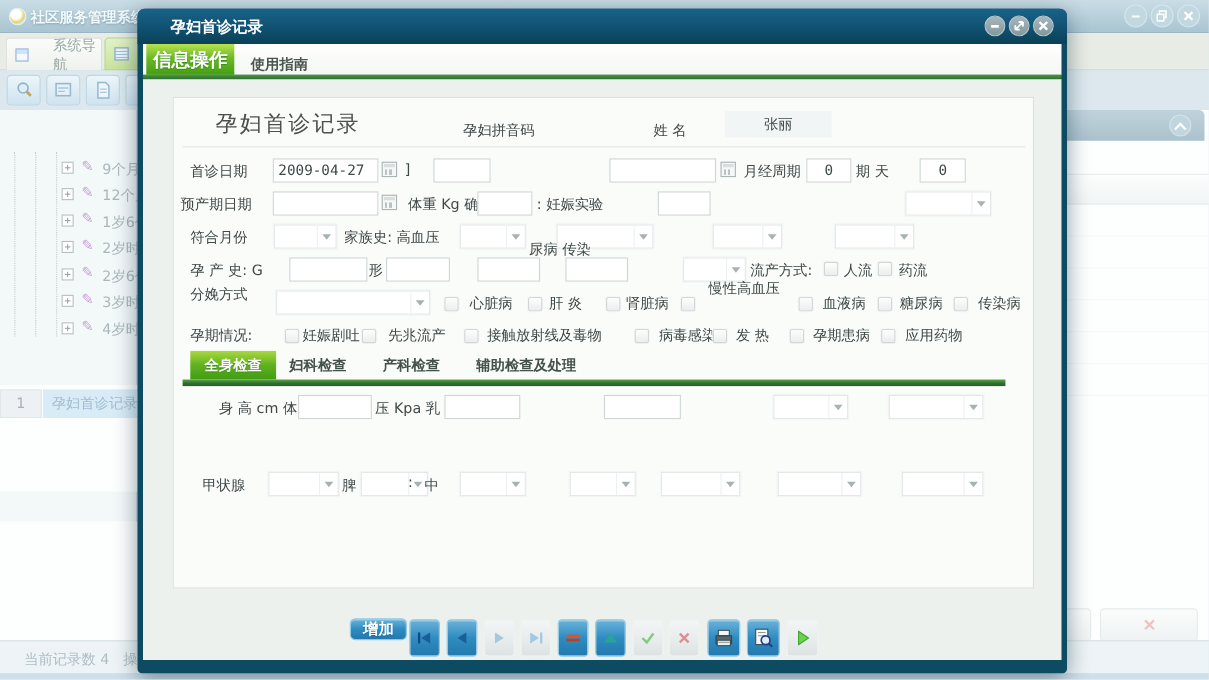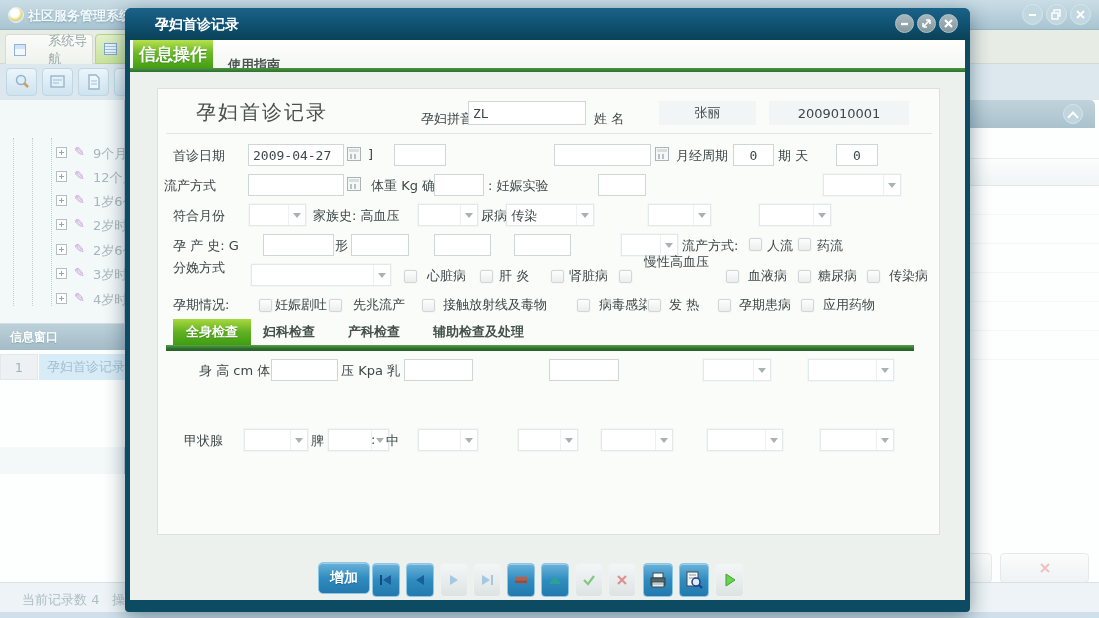--- a/index.html
+++ b/index.html
@@ -72,21 +72,21 @@
   .m-titlebar { left:0; top:0; width:845px; height:32px; border-radius:6px 6px 0 0;
     background:linear-gradient(#1a6288 0%, #0f5171 55%, #0a4156 100%); }
   .m-title { left:30px; top:8px; font-size:14px; font-weight:bold; color:#ffffff; }
   .mwc { width:19px; height:19px; border-radius:50%; background:linear-gradient(#a7b8bd,#83989e);
     border:1px solid #b8c6ca; display:flex; align-items:center; justify-content:center; }
   .m-tabs { left:5px; top:32px; width:835px; height:28px; background:linear-gradient(#ffffff,#f4f7f2); }
   .m-tab-active { left:3px; top:0; width:80px; height:28px;
     background:linear-gradient(#b8e14e 0%, #6cba26 45%, #449f13 100%);
     display:flex; align-items:center; justify-content:center; }
   .m-tab-active span { font-size:17px; font-weight:bold; color:#ffffff; text-shadow:0 1px 1px #3d8a1a; }
-  .m-tab { left:84px; top:11px; width:80px; height:28px; display:flex; align-items:center; justify-content:center; }
+  .m-tab { left:84px; top:0; width:80px; height:28px; display:flex; align-items:flex-end; justify-content:center; }
   .m-tab span { font-size:13px; font-weight:bold; color:#4a5450; }
   .m-greenline { left:5px; top:60px; width:835px; height:4px; background:linear-gradient(#4c9440,#2c7030); }
   .m-content { left:5px; top:64px; width:835px; height:528px; background:#edf1ee; overflow:hidden; }
 
   .form-panel { left:27px; top:16px; width:783px; height:447px; background:#fafcfa; border:1px solid #dbe1db; }
   .lbl { position:absolute; font-size:13px; color:#3e4848; white-space:nowrap; }
   .f-title { position:absolute; font-size:20px; color:#4b514b; letter-spacing:2px; }
   .sep { position:absolute; left:8px; top:44px; width:766px; height:1px; background:#e0e6e0; }
   .inp { position:absolute; height:22px; border:1px solid #cfd6d6; background:#fff; font-size:13px;
     color:#3e4848; padding:0 4px; font-family:"DejaVu Sans Mono","Liberation Mono",monospace; }
@@ -111,21 +111,21 @@
   .itab { position:absolute; height:26px; display:flex; align-items:center; }
   .itab span { font-size:13px; font-weight:bold; color:#44504a; }
   .iline { position:absolute; left:8px; top:256px; width:748px; height:6px;
     background:linear-gradient(#5ca244 0%, #2c6e2e 60%, #275f29 100%); }
 
   .toolbar-btn { position:absolute; top:491px; width:28px; height:34px; border-radius:4px;
     display:flex; align-items:center; justify-content:center; }
   .bblue { background:linear-gradient(#6ab2da 0%, #2f8cc0 50%, #2379ae 100%);
     border:1px solid #8ec7e5; box-shadow:inset 0 1px 0 rgba(255,255,255,.35); }
   .bgray { background:linear-gradient(#f3f6f6 0%, #dde3e3 100%); border:1px solid #eef2f2; }
-  .addbtn { position:absolute; top:490px; width:52px; height:32px; border-radius:5px;
+  .addbtn { position:absolute; top:490px; width:52px; height:20px; border-radius:5px;
     display:flex; align-items:center; justify-content:center; font-size:14px; font-weight:bold;
     color:#fff; text-shadow:0 1px 1px #1c6da0;
     background:linear-gradient(#6ab2da 0%, #2f8cc0 50%, #2379ae 100%);
     border:1px solid #8ec7e5; box-shadow:inset 0 1px 0 rgba(255,255,255,.35); }
 </style>
 </head>
 <body>
 
 <div class="stage">
 
@@ -246,23 +246,20 @@
       <span class="expander"></span>
       <span class="tree-ico">✎</span>
       <span class="tree-lbl">3岁时</span>
       </div>
     <div class="abs tree-row" style="top:188px">
       <span class="expander"></span>
       <span class="tree-ico">✎</span>
       <span class="tree-lbl">4岁时</span>
       </div>
 
-    <div class="abs shdr" style="top:223px">
-      <span>信息窗口</span>
-      </div>
     <div class="abs" style="left:0;top:250px;width:125px;height:97px;background:#fdfefe">
       <div class="abs" style="left:0;top:4px;width:125px;height:26px">
         <div class="abs inforow-idx">1</div>
         <div class="abs inforow-lbl">孕妇首诊记录</div>
       </div>
     </div>
     <div class="abs" style="left:0;top:374px;width:125px;height:108px;background:#fdfefe"></div>
   </div>
 
   <div class="abs statusbar">
@@ -301,39 +298,37 @@
         <span>使用指南</span>
         </div>
     </div>
     <div class="abs m-greenline"></div>
 
     <div class="abs m-content">
       <div class="abs form-panel">
 
         <div class="f-title" style="left:38px;top:10px">孕妇首诊记录</div>
         <span class="lbl" style="left:263px;top:21px">孕妇拼音码</span>
-        <input class="inp" style="left: 310px; top: 12px; width: 118px; height: 24px;" value="ZL">
         <span class="lbl" style="left:436px;top:21px">姓 名</span>
         <div class="ro" style="left:501px;top:12px;width:97px">张丽</div>
-        <div class="ro" style="left:611px;top:12px;width:140px">2009010001</div>
         <div class="sep"></div>
 
         <span class="lbl" style="left:15px;top:58px">首诊日期</span>
         <input class="inp" style="left: 90px; top: 55px; width: 96px;" value="2009-04-27">
         <span class="cal" style="left:189px;top:58px"></span>
         <span class="lbl" style="left:210px;top:58px">]</span>
         <input class="inp" style="left: 236px; top: 55px; width: 52px;">
         <input class="inp" style="left: 396px; top: 55px; width: 97px;">
         <span class="cal" style="left:497px;top:58px"></span>
         <span class="lbl" style="left:518px;top:58px">月经周期</span>
         <input class="inp ctr" style="left: 575px; top: 55px; width: 41px;" value="0">
         <span class="lbl" style="left:620px;top:58px">期 天</span>
         <input class="inp ctr" style="left: 678px; top: 55px; width: 42px;" value="0">
 
-        <span class="lbl" style="left:6px;top:88px">流产方式</span>
+        <span class="lbl" style="left:6px;top:88px">预产期日期</span>
         <input class="inp" style="left: 90px; top: 85px; width: 96px;">
         <span class="cal" style="left:189px;top:88px"></span>
         <span class="lbl" style="left:213px;top:88px">体重 Kg 确</span>
         <input class="inp" style="left: 276px; top: 85px; width: 50px;">
         <span class="lbl" style="left:330px;top:88px">: 妊娠实验</span>
         <input class="inp" style="left: 440px; top: 85px; width: 48px;">
         <div class="dd" style="left:665px;top:85px;width:78px">
             <span class="arr"></span>
           </div>
 
@@ -341,21 +336,21 @@
         <div class="dd" style="left:91px;top:115px;width:57px">
             <span class="arr"></span>
           </div>
         <span class="lbl" style="left:155px;top:118px">家族史: 高血压</span>
         <div class="dd" style="left:260px;top:115px;width:60px">
             <span class="arr"></span>
           </div>
         <div class="dd" style="left:348px;top:115px;width:88px">
             <span class="arr"></span>
           </div>
-        <span class="lbl" style="left:323px;top:118px;z-index:3">尿病 传染</span>
+        <span class="lbl" style="left:323px;top:129px;z-index:3">尿病 传染</span>
         <div class="dd" style="left:490px;top:115px;width:63px">
             <span class="arr"></span>
           </div>
         <div class="dd" style="left:601px;top:115px;width:72px">
             <span class="arr"></span>
           </div>
 
         <span class="lbl" style="left:15px;top:148px">孕 产 史: G</span>
         <input class="inp" style="left: 105px; top: 145px; width: 71px;">
         <span class="lbl" style="left:177px;top:148px">形</span>

